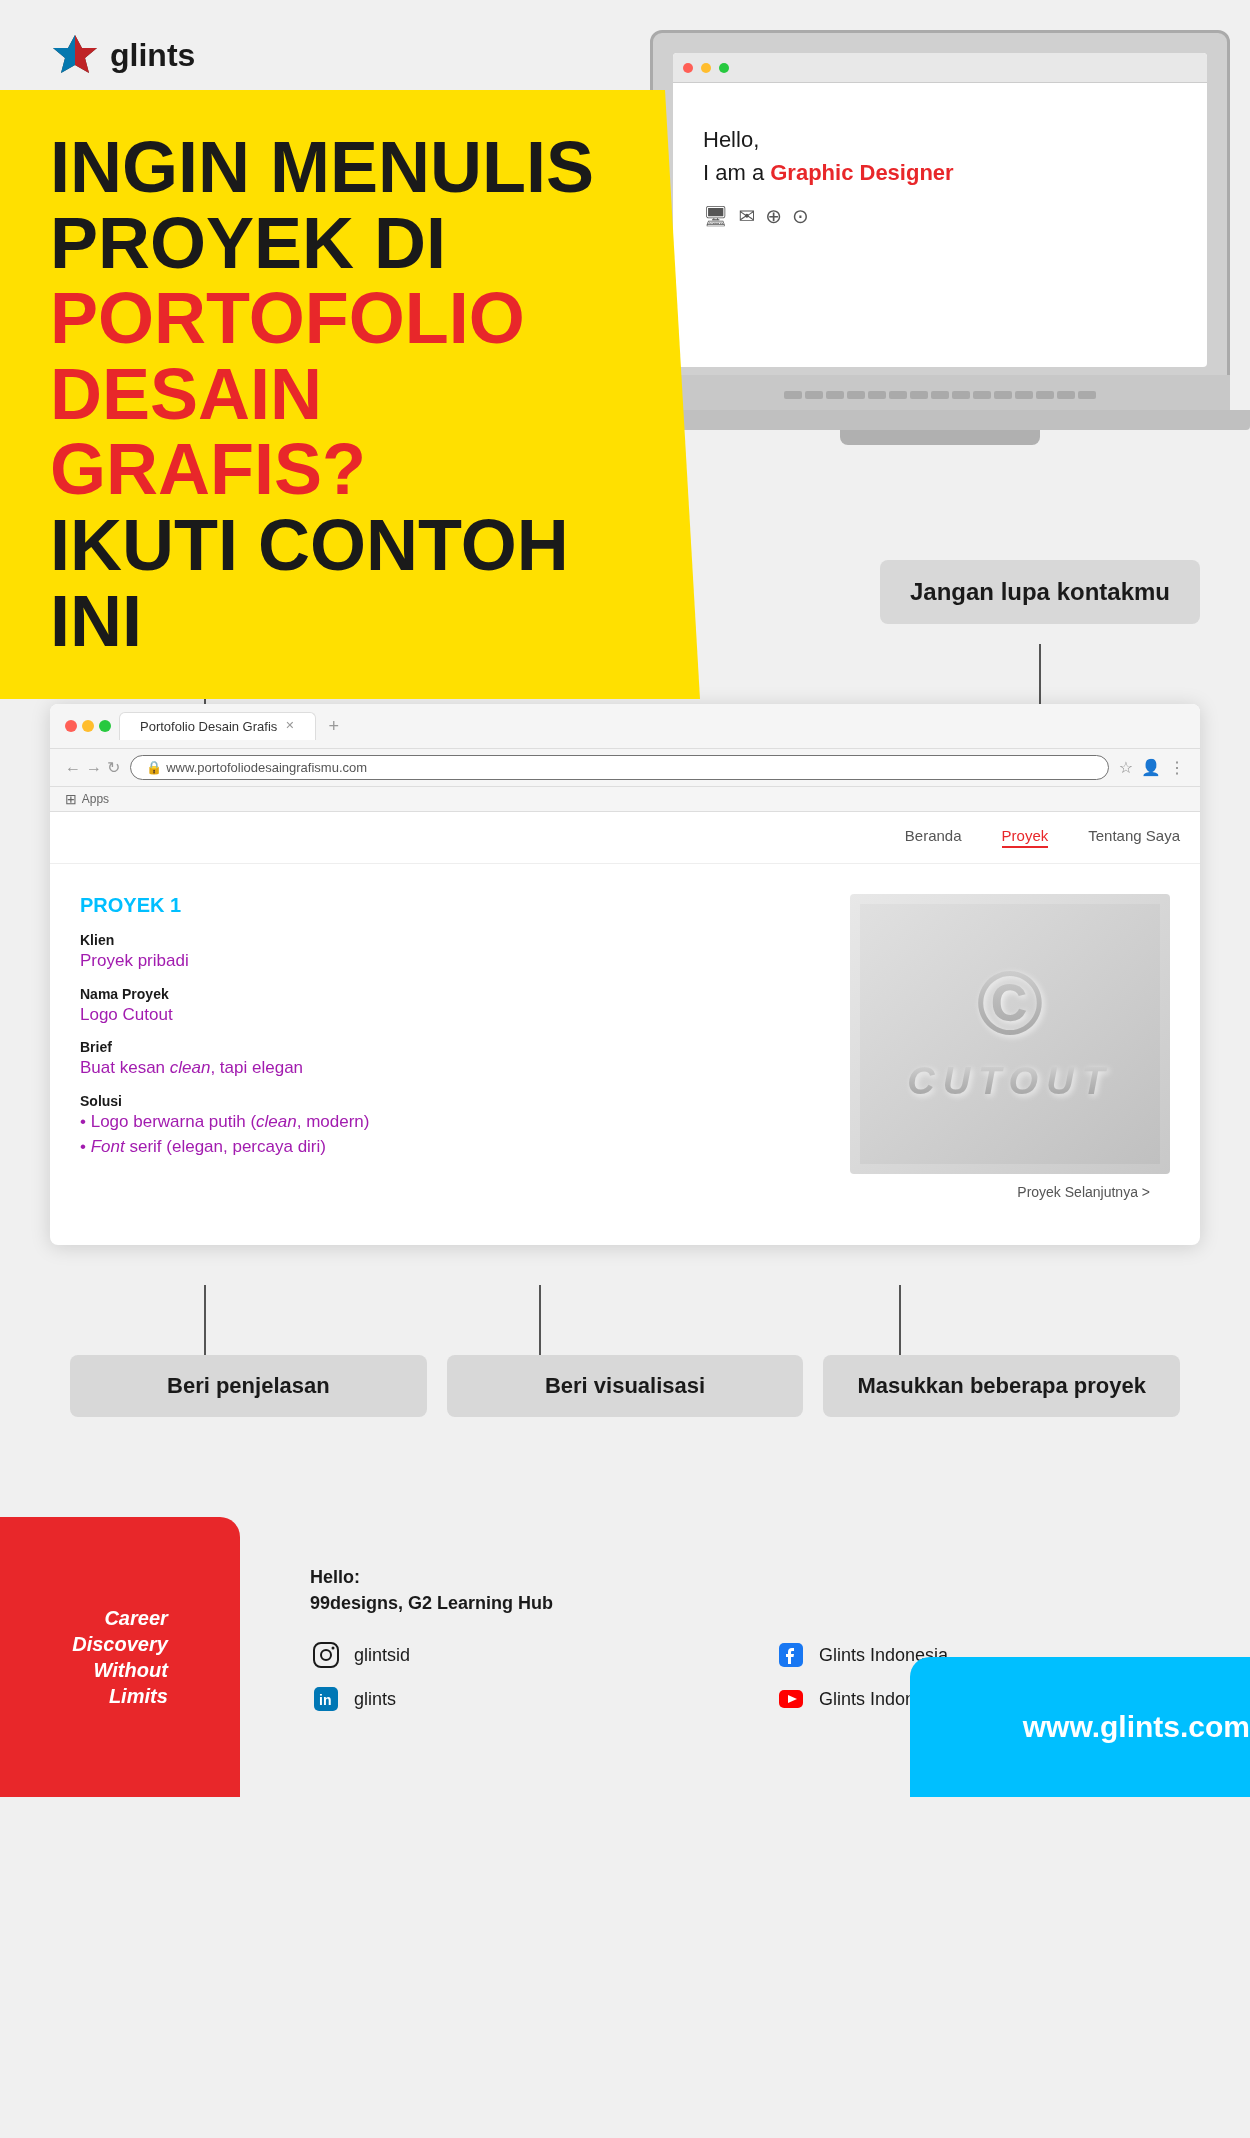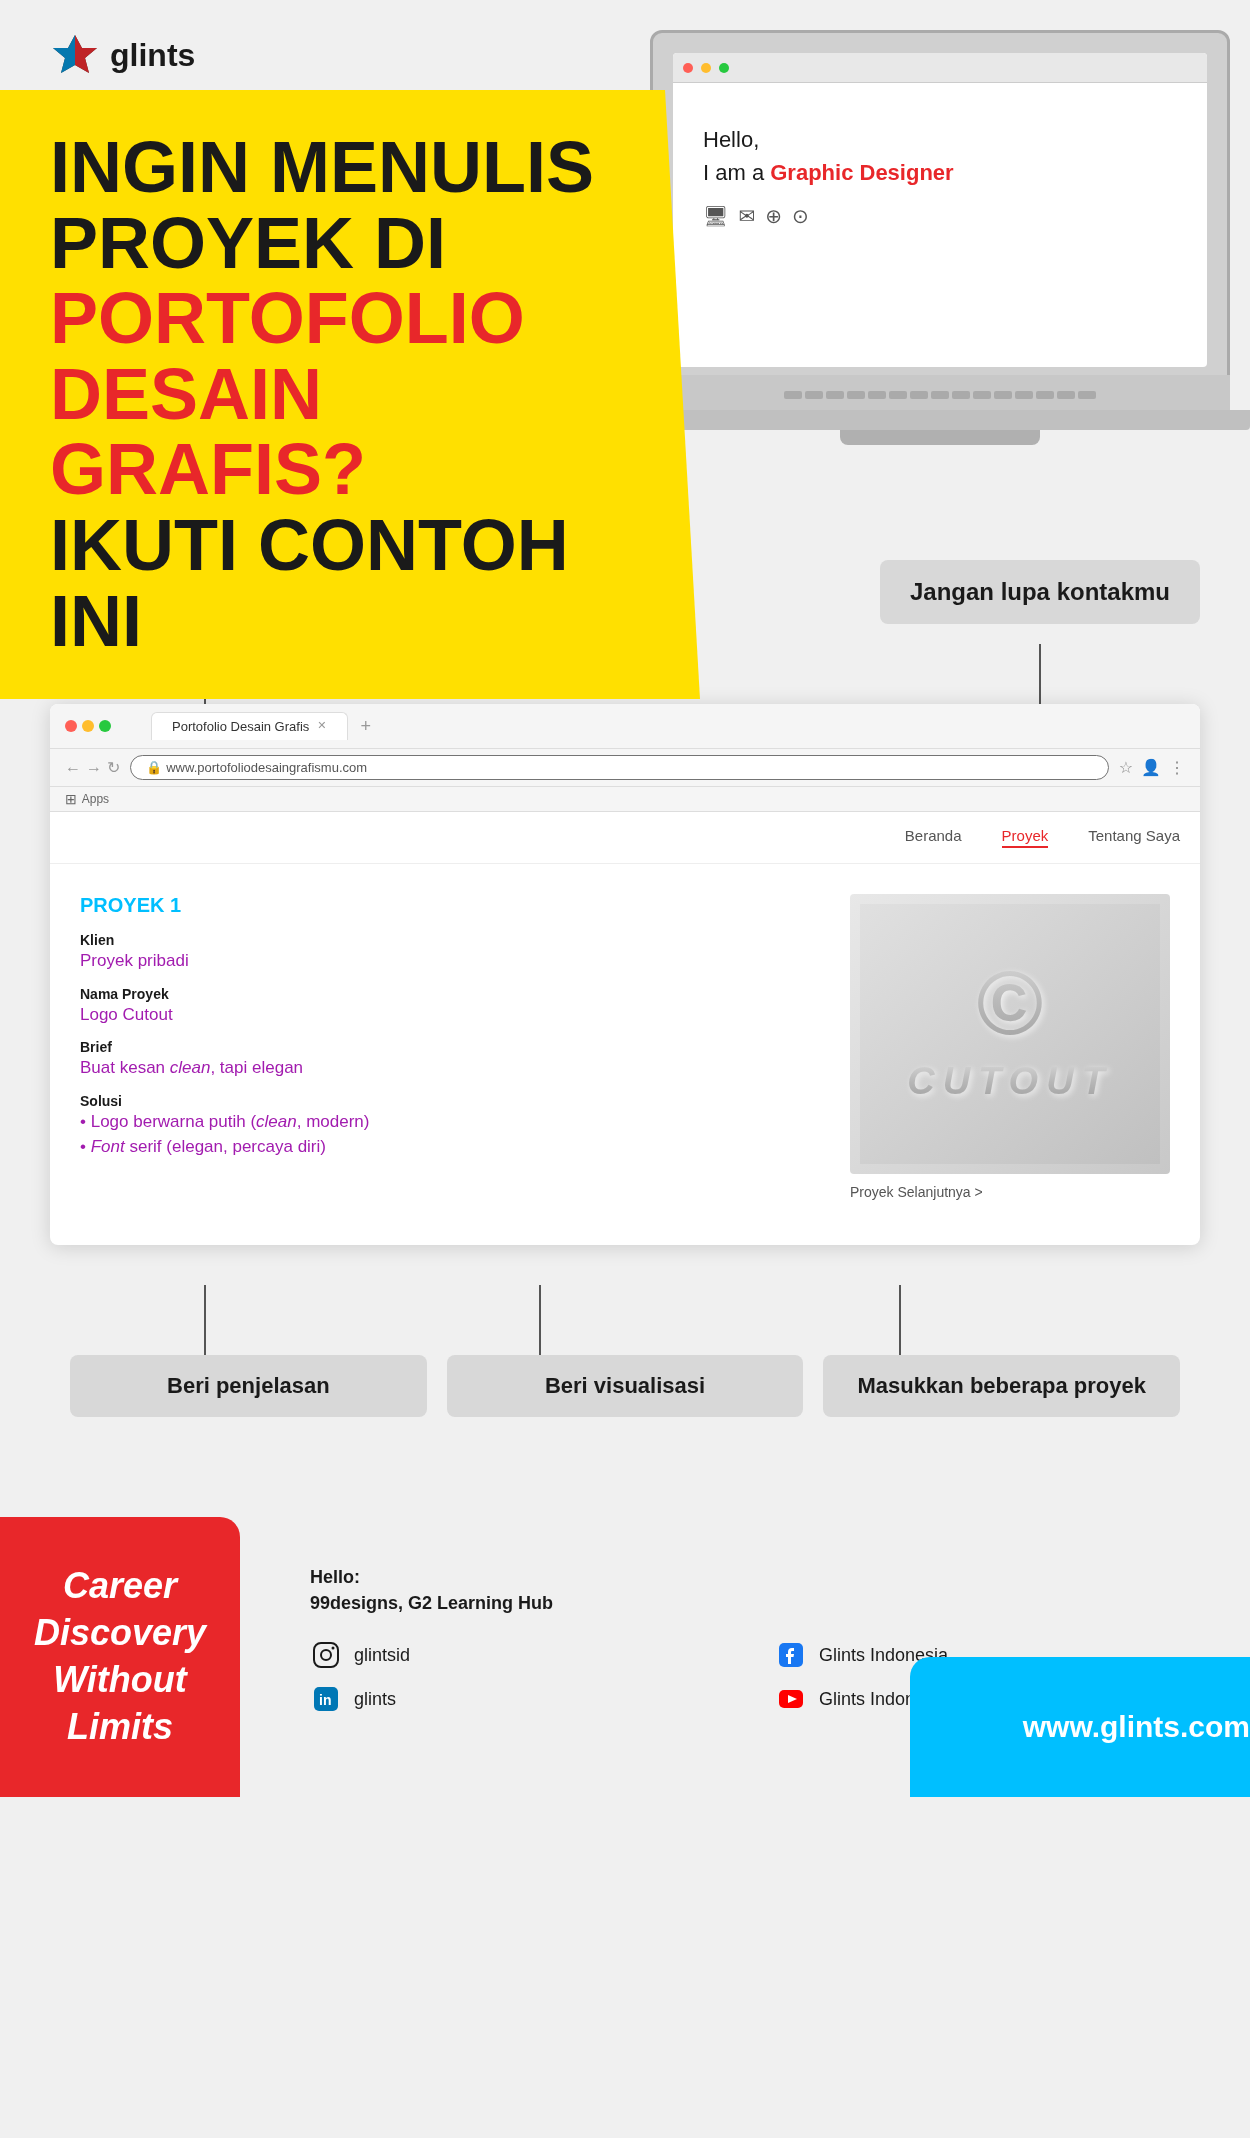--- a/index.html
+++ b/index.html
@@ -214,21 +214,20 @@
       background: white;
       border-radius: 6px 6px 0 0;
       padding: 6px 20px;
       font-size: 13px;
       color: #333;
       border: 1px solid #ddd;
       border-bottom: none;
       display: flex;
       align-items: flex-start;
       gap: 8px;
-      margin-left: 32px;
     }
     .bm-tab-close {
       color: #999;
       font-size: 11px;
     }
     .bm-tab-add {
       color: #999;
       font-size: 18px;
       margin-left: 5px;
     }
@@ -328,20 +327,21 @@
       height: 280px;
       background: linear-gradient(135deg, #e8e8e8 0%, #c8c8c8 100%);
       border-radius: 4px;
       display: flex;
       align-items: center;
       justify-content: center;
       position: relative;
       overflow: hidden;
     }
     .next-project {
+      text-align: right;
       padding: 10px 20px 15px 0;
       font-size: 14px;
       color: #555;
     }
 
     .annotation-labels {
       display: flex;
       justify-content: center;
       padding: 0 20px;
       gap: 20px;
@@ -373,25 +373,25 @@
       width: 240px;
       height: 280px;
       border-radius: 0 20px 0 0;
       display: flex;
       align-items: center;
       justify-content: center;
       padding: 20px;
     }
     .footer-red-text {
       color: white;
-      font-size: 36px;
+      font-size: 20px;
       font-weight: 700;
       font-style: italic;
       line-height: 1.3;
-      text-align: center;
+      text-align: right;
     }
     .footer-content {
       margin-left: 260px;
       flex: 1;
     }
     .footer-source {
       font-size: 18px;
       color: #1a1a1a;
       font-weight: 700;
       margin-bottom: 5px;

